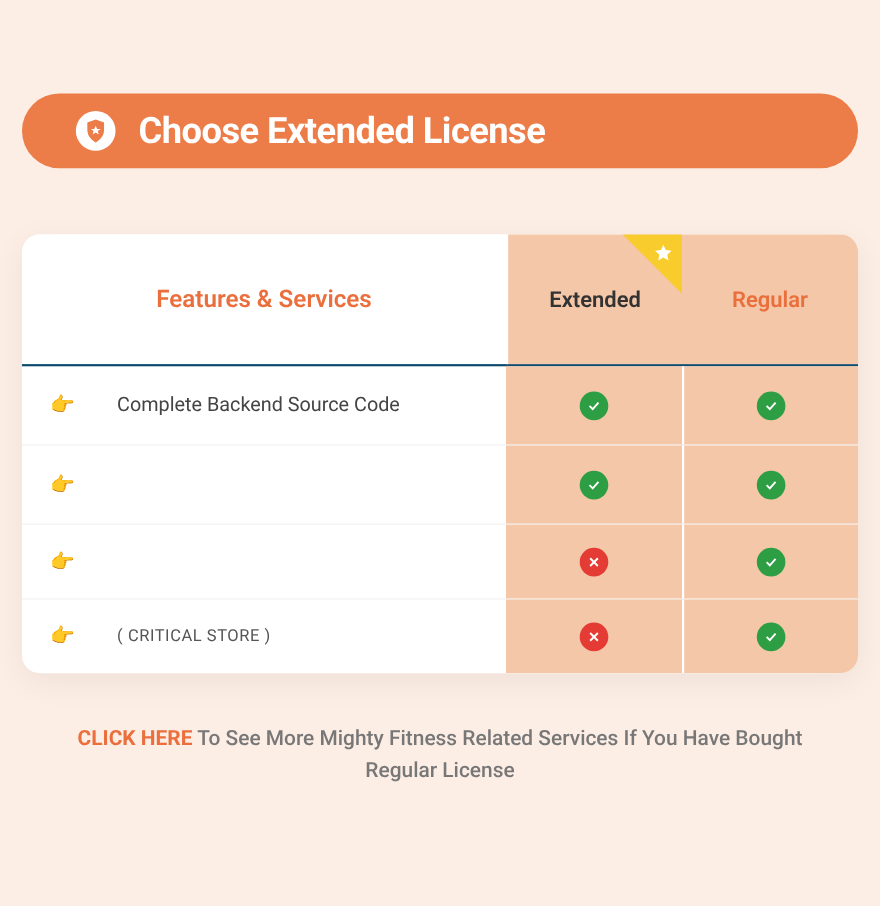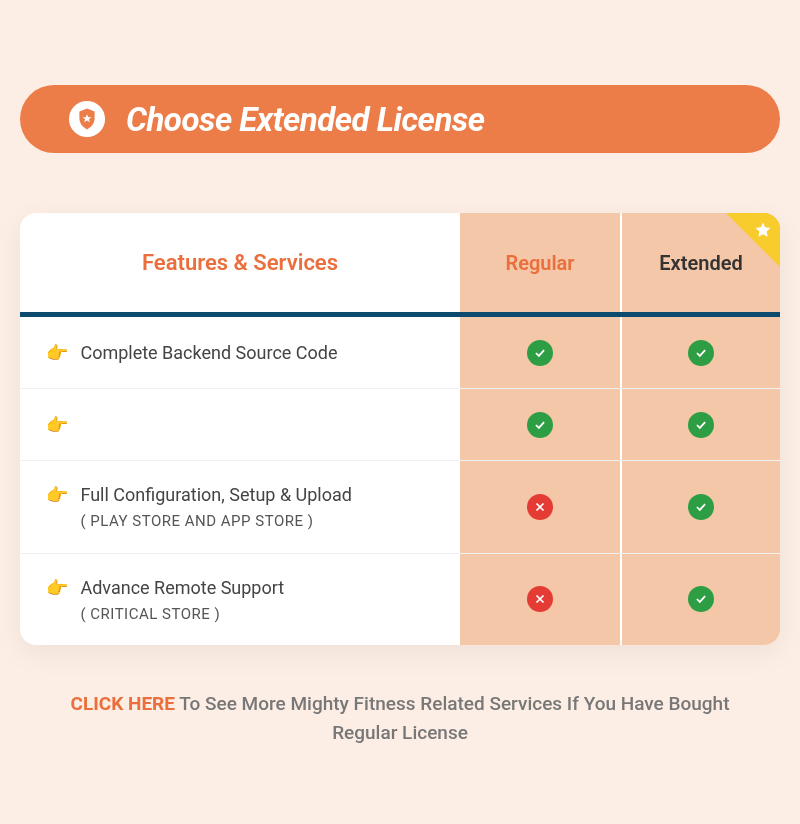--- a/index.html
+++ b/index.html
@@ -13,21 +13,20 @@
   }
   .banner {
     margin: 85px 20px 0 20px;
     background: #ec7c48;
     border-radius: 35px;
     height: 68px;
     display: flex;
     align-items: center;
     padding-left: 48px;
     gap: 20px;
-    font-style: italic;
   }
   .banner-icon {
     width: 38px;
     height: 38px;
     flex-shrink: 0;
   }
   .banner-title {
     color: #fff;
     font-size: 33px;
     font-weight: 700;
@@ -36,22 +35,22 @@
   .card {
     margin: 60px 20px 0 20px;
     background: #fff;
     border-radius: 16px;
     box-shadow: 0 8px 30px rgba(0,0,0,0.06);
     overflow: hidden;
     position: relative;
   }
   .thead {
     display: flex;
-    height: 104px;
-    border-bottom: 5px solid #0c4a6e;
+    height: 120px;
+    border-bottom: 2px solid #0c4a6e;
   }
   .th-features {
     flex: 1;
     display: flex;
     align-items: center;
     justify-content: center;
     font-size: 22px;
     font-weight: 600;
     color: #ea6f3d;
   }
@@ -102,21 +101,21 @@
     padding: 22px 26px;
     font-size: 18px;
     color: #444;
     display: flex;
     align-items: flex-start;
     gap: 12px;
     line-height: 1.5;
   }
   .row.tall .cell-feature { padding: 20px 26px; }
   .pointer { font-size: 18px; line-height: 1.5; flex-shrink: 0; }
-  .feature-text { display: flex; flex-direction: column; }
+  .feature-text { display: flex; flex-direction: column; margin-left: 26px; }
   .sub {
     font-size: 15px;
     letter-spacing: 0.5px;
     color: #555;
     margin-top: 2px;
   }
   .cell-col {
     width: 160px;
     display: flex;
     align-items: center;
@@ -157,28 +156,28 @@
     <circle cx="20" cy="20" r="19" fill="#fff"></circle>
     <path d="M20 9 L28 12 L28 19 C28 25 24 29 20 31 C16 29 12 25 12 19 L12 12 Z" fill="#ec7c48"></path>
     <polygon points="20,15 21.4,18.2 24.8,18.2 22,20.2 23,23.5 20,21.5 17,23.5 18,20.2 15.2,18.2 18.6,18.2" fill="#fff"></polygon>
   </svg>
   <div class="banner-title">Choose Extended License</div>
 </div>
 
 <div class="card">
   <div class="thead">
     <div class="th-features">Features &amp; Services</div>
-    <div class="th-col th-regular">Regular</div>
     <div class="th-col th-extended">
       <div class="corner"></div>
       <svg class="star" viewBox="0 0 24 24">
         <polygon points="12,2 14.9,8.4 22,9.2 16.8,14 18.2,21 12,17.5 5.8,21 7.2,14 2,9.2 9.1,8.4"></polygon>
       </svg>
       <span>Extended</span>
     </div>
+    <div class="th-col th-regular">Regular</div>
   </div>
 
   <div id="rows">
       <div class="row">
         <div class="cell-feature">
           <span class="pointer">👉</span>
           <div class="feature-text">
             <span>Complete Backend Source Code</span>
           </div>
         </div>
@@ -212,24 +211,20 @@
           <span class="mark ok">
             <svg viewBox="0 0 24 24">
               <polyline points="5,12 10,17 19,7"></polyline>
             </svg>
           </span>
         </div>
       </div>
       <div class="row tall">
         <div class="cell-feature">
           <span class="pointer">👉</span>
-          <div class="feature-text">
-            <span>Full Configuration, Setup &amp; Upload</span>
-            <span class="sub">( PLAY STORE AND APP STORE )</span>
-          </div>
         </div>
         <div class="cell-col cell-regular">
           <span class="mark no">
             <svg viewBox="0 0 24 24">
               <line x1="6" y1="6" x2="18" y2="18"></line>
               <line x1="18" y1="6" x2="6" y2="18"></line>
             </svg>
           </span>
         </div>
         <div class="cell-col cell-extended">
@@ -237,21 +232,20 @@
             <svg viewBox="0 0 24 24">
               <polyline points="5,12 10,17 19,7"></polyline>
             </svg>
           </span>
         </div>
       </div>
       <div class="row tall">
         <div class="cell-feature">
           <span class="pointer">👉</span>
           <div class="feature-text">
-            <span>Advance Remote Support</span>
             <span class="sub"> ( CRITICAL STORE )</span>
           </div>
         </div>
         <div class="cell-col cell-regular">
           <span class="mark no">
             <svg viewBox="0 0 24 24">
               <line x1="6" y1="6" x2="18" y2="18"></line>
               <line x1="18" y1="6" x2="6" y2="18"></line>
             </svg>
           </span>

